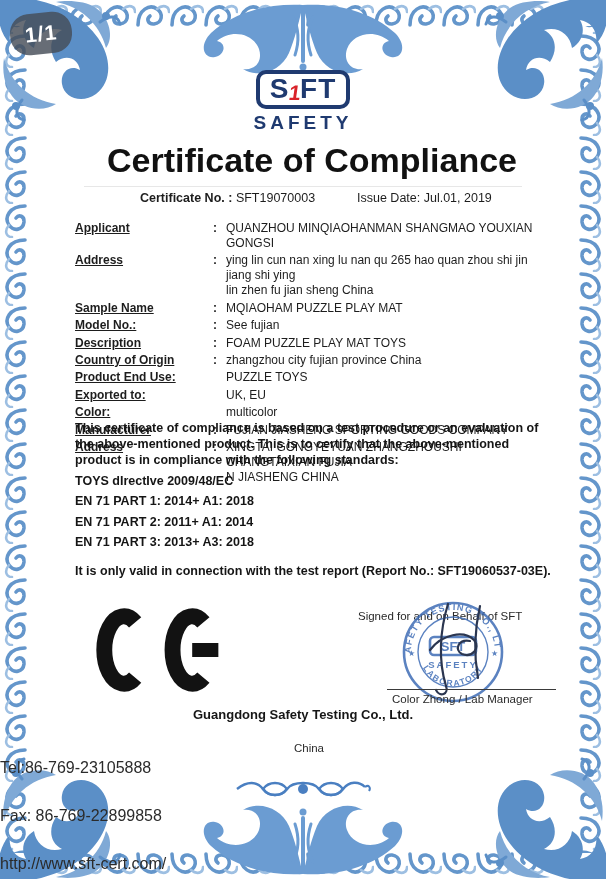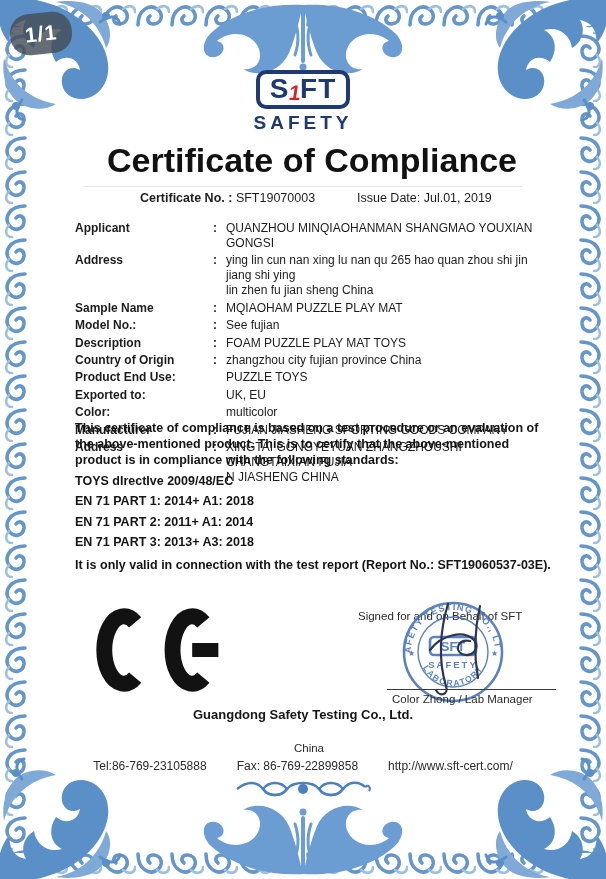--- a/index.html
+++ b/index.html
@@ -32,40 +32,40 @@
   }
   .title-rule{position:absolute;left:84px;top:186px;width:438px;height:1px;background:#e7e7e7;}
 
   .certline{position:absolute;top:191px;left:0;right:0;font-size:12.5px;}
   .certline .lbl{font-weight:bold;}
   .cl-left{position:absolute;left:140px;top:0;}
   .cl-right{position:absolute;left:357px;top:0;}
 
   .fields{position:absolute;left:75px;right:56px;top:221px;font-size:12px;line-height:1.24;}
   .frow{display:flex;align-items:flex-start;margin-bottom:2.6px;}
-  .flabel{flex:0 0 138px;font-weight:bold;}
+  .flabel{flex:0 0 138px;font-weight:bold;text-decoration:underline;}
   .fsep{flex:0 0 13px;font-weight:bold;}
   .fvalue{flex:1 1 auto;white-space:pre-line;}
 
   .bodytext{position:absolute;left:75px;right:54px;top:421px;font-size:12.5px;font-weight:bold;color:#151515;}
   .statement{margin:0 0 1px 0;line-height:1.26;}
   .standard{line-height:1.2;margin-top:5.5px;}
-  .validity{margin:8px 0 0 0;line-height:1.2;}
+  .validity{margin:14px 0 0 0;line-height:1.2;}
 
   .ce-mark{position:absolute;left:94px;top:607px;width:130px;height:86px;}
 
   .signed-text{position:absolute;left:358px;top:610px;font-size:11.5px;color:#2a2a2a;}
   .stamp-wrap{position:absolute;left:386px;top:592px;width:134px;height:124px;}
   .sig-line{position:absolute;left:387px;top:689px;width:169px;height:0;border-top:1.6px solid #3a3a3a;}
   .signer{position:absolute;left:392px;top:693px;font-size:11.5px;color:#2a2a2a;}
 
   .footer-company{position:absolute;left:0;right:0;top:707px;text-align:center;font-size:13px;font-weight:bold;color:#161616;}
   .footer-addr1{position:absolute;left:0;right:0;top:726px;text-align:center;font-size:11.5px;color:#2b2b2b;}
   .footer-addr2{position:absolute;left:0;right:0;top:742px;text-align:center;font-size:11.5px;color:#2b2b2b;padding-left:12px;}
-  .footer-contact{position:absolute;left:0;right:0;top:759px;display:flex;justify-content:center;gap:30px;font-size:12px;color:#2b2b2b;}
+  .footer-contact{position:absolute;left:0;right:0;top:759px;display:flex;justify-content:center;gap:30px;font-size:16px;color:#2b2b2b;flex-direction:column;}
   .footer-divider{position:absolute;left:233px;top:776px;width:140px;height:26px;}
 </style>
 </head>
 <body>
 
 <div class="page">
 
   <svg class="border-svg" viewBox="0 0 606 879" aria-hidden="true">
     <defs>
       <pattern id="edgeH" width="34" height="30" patternUnits="userSpaceOnUse">

